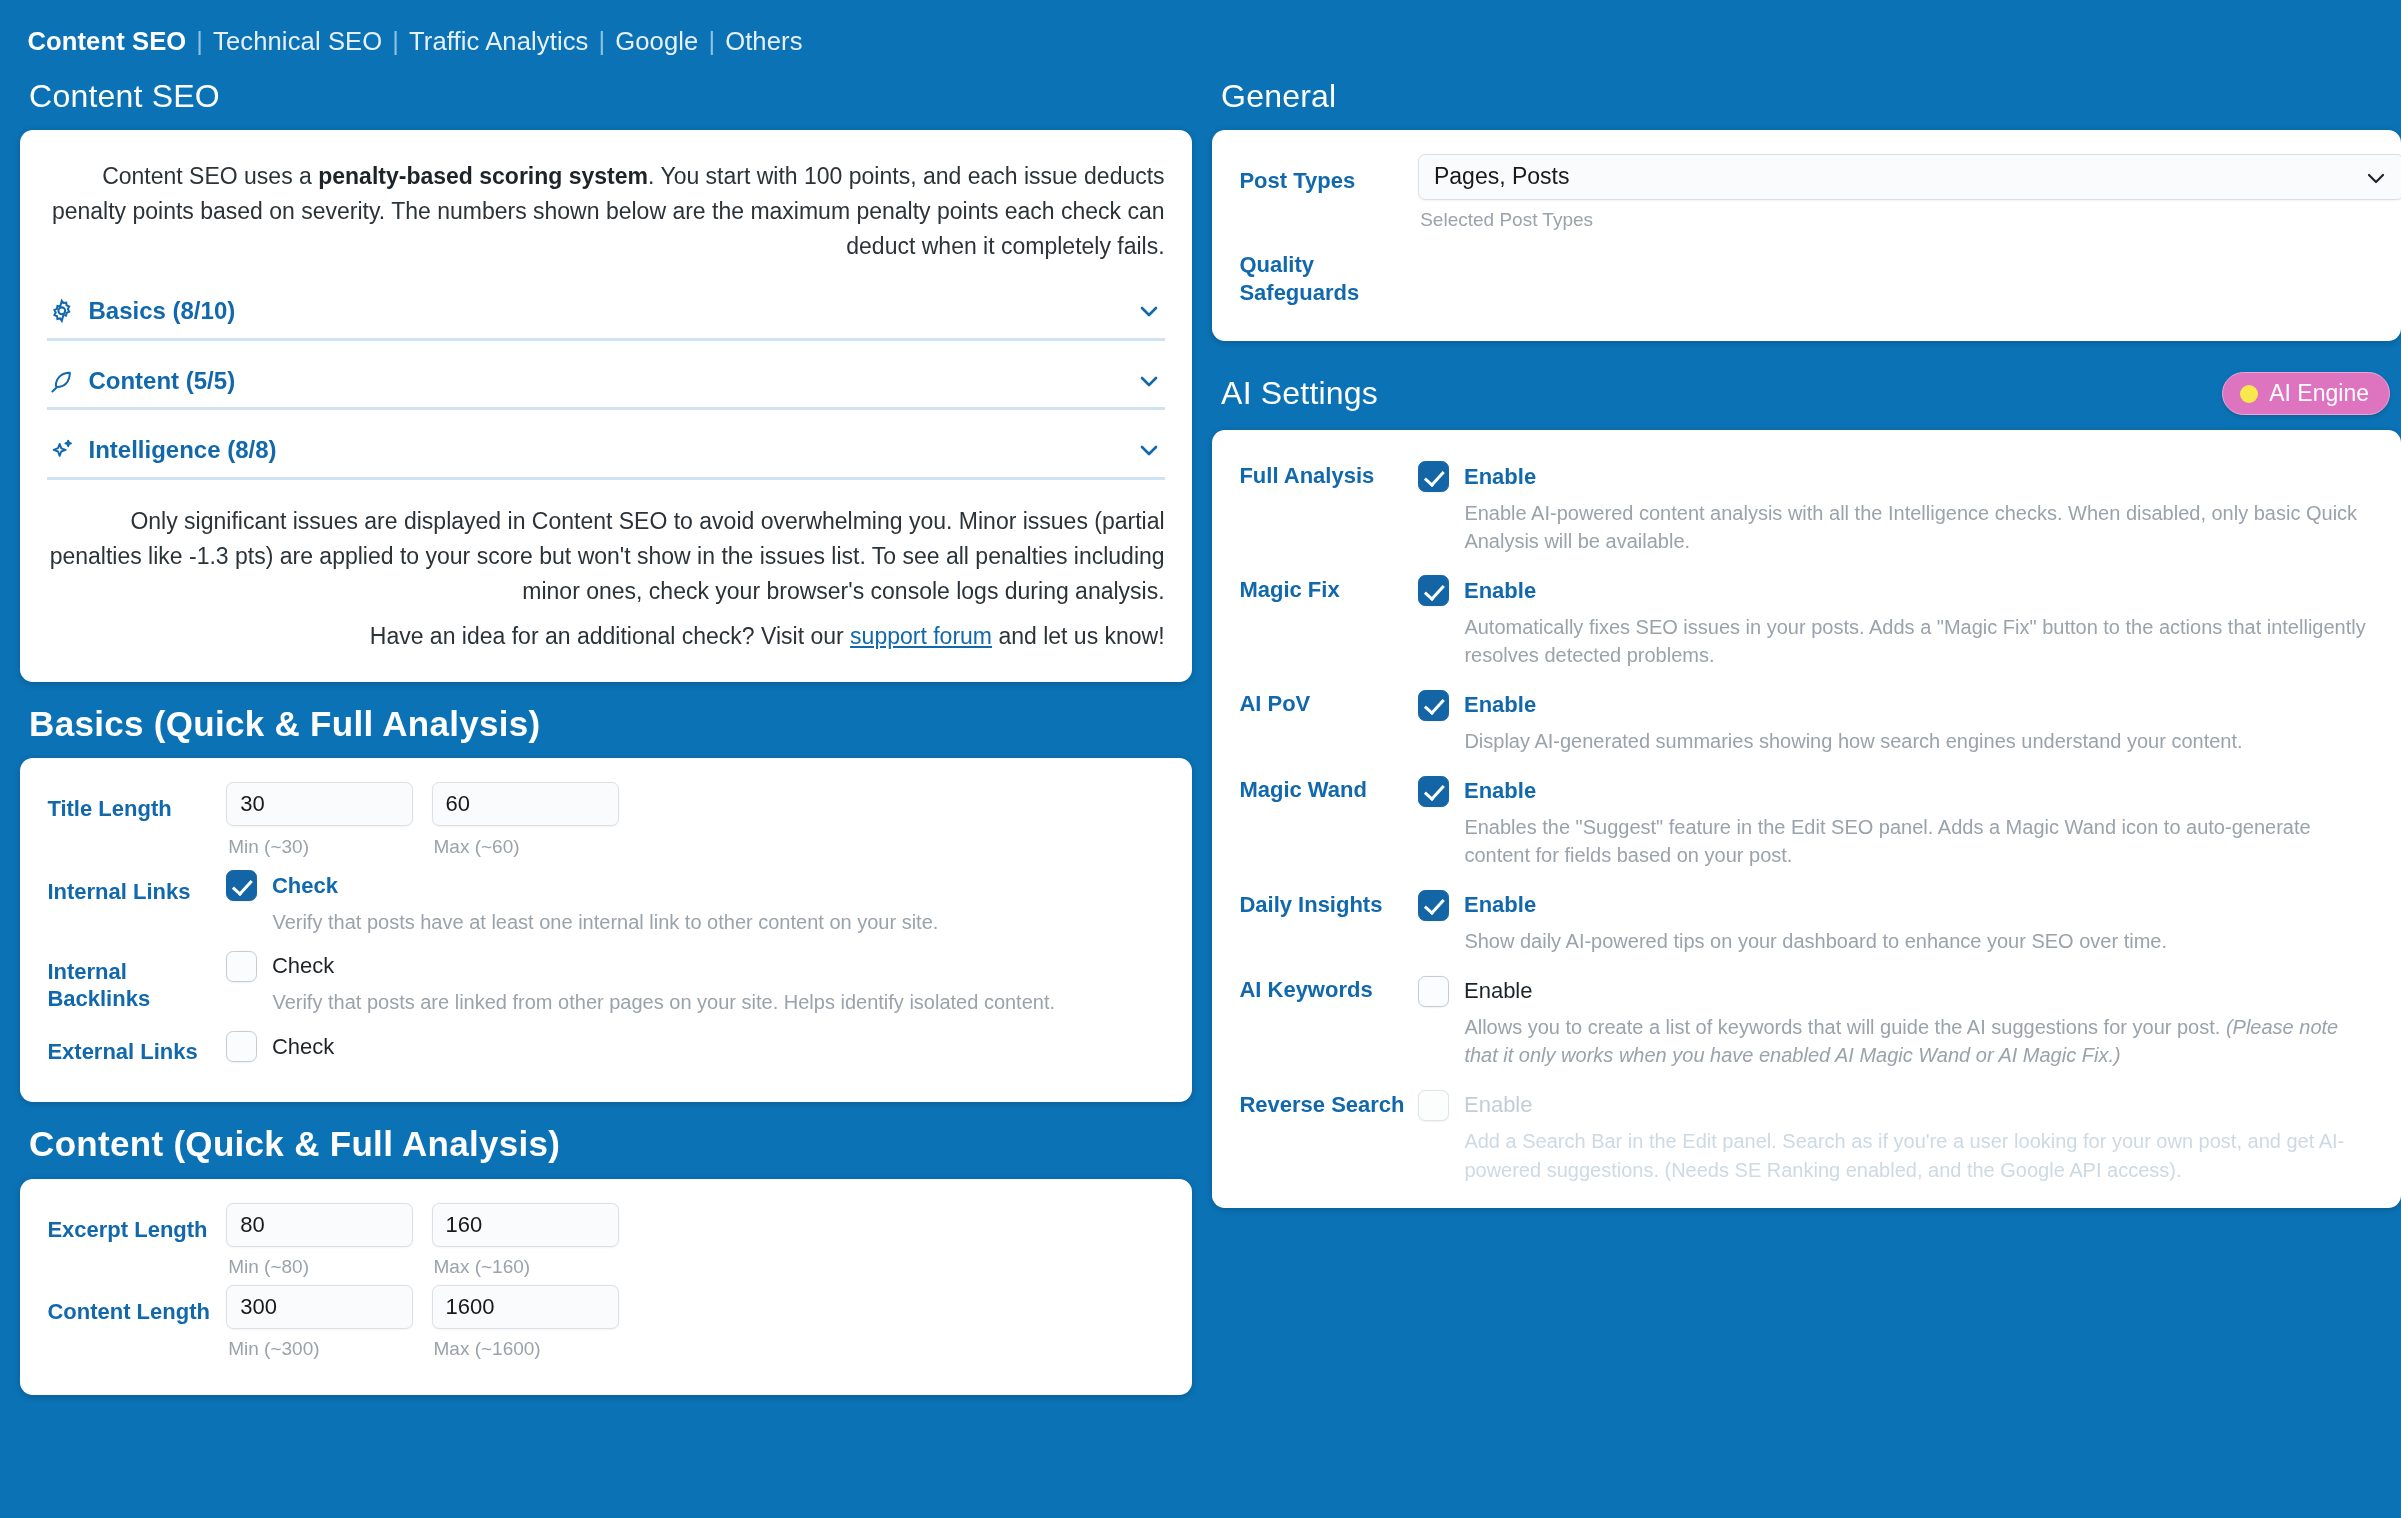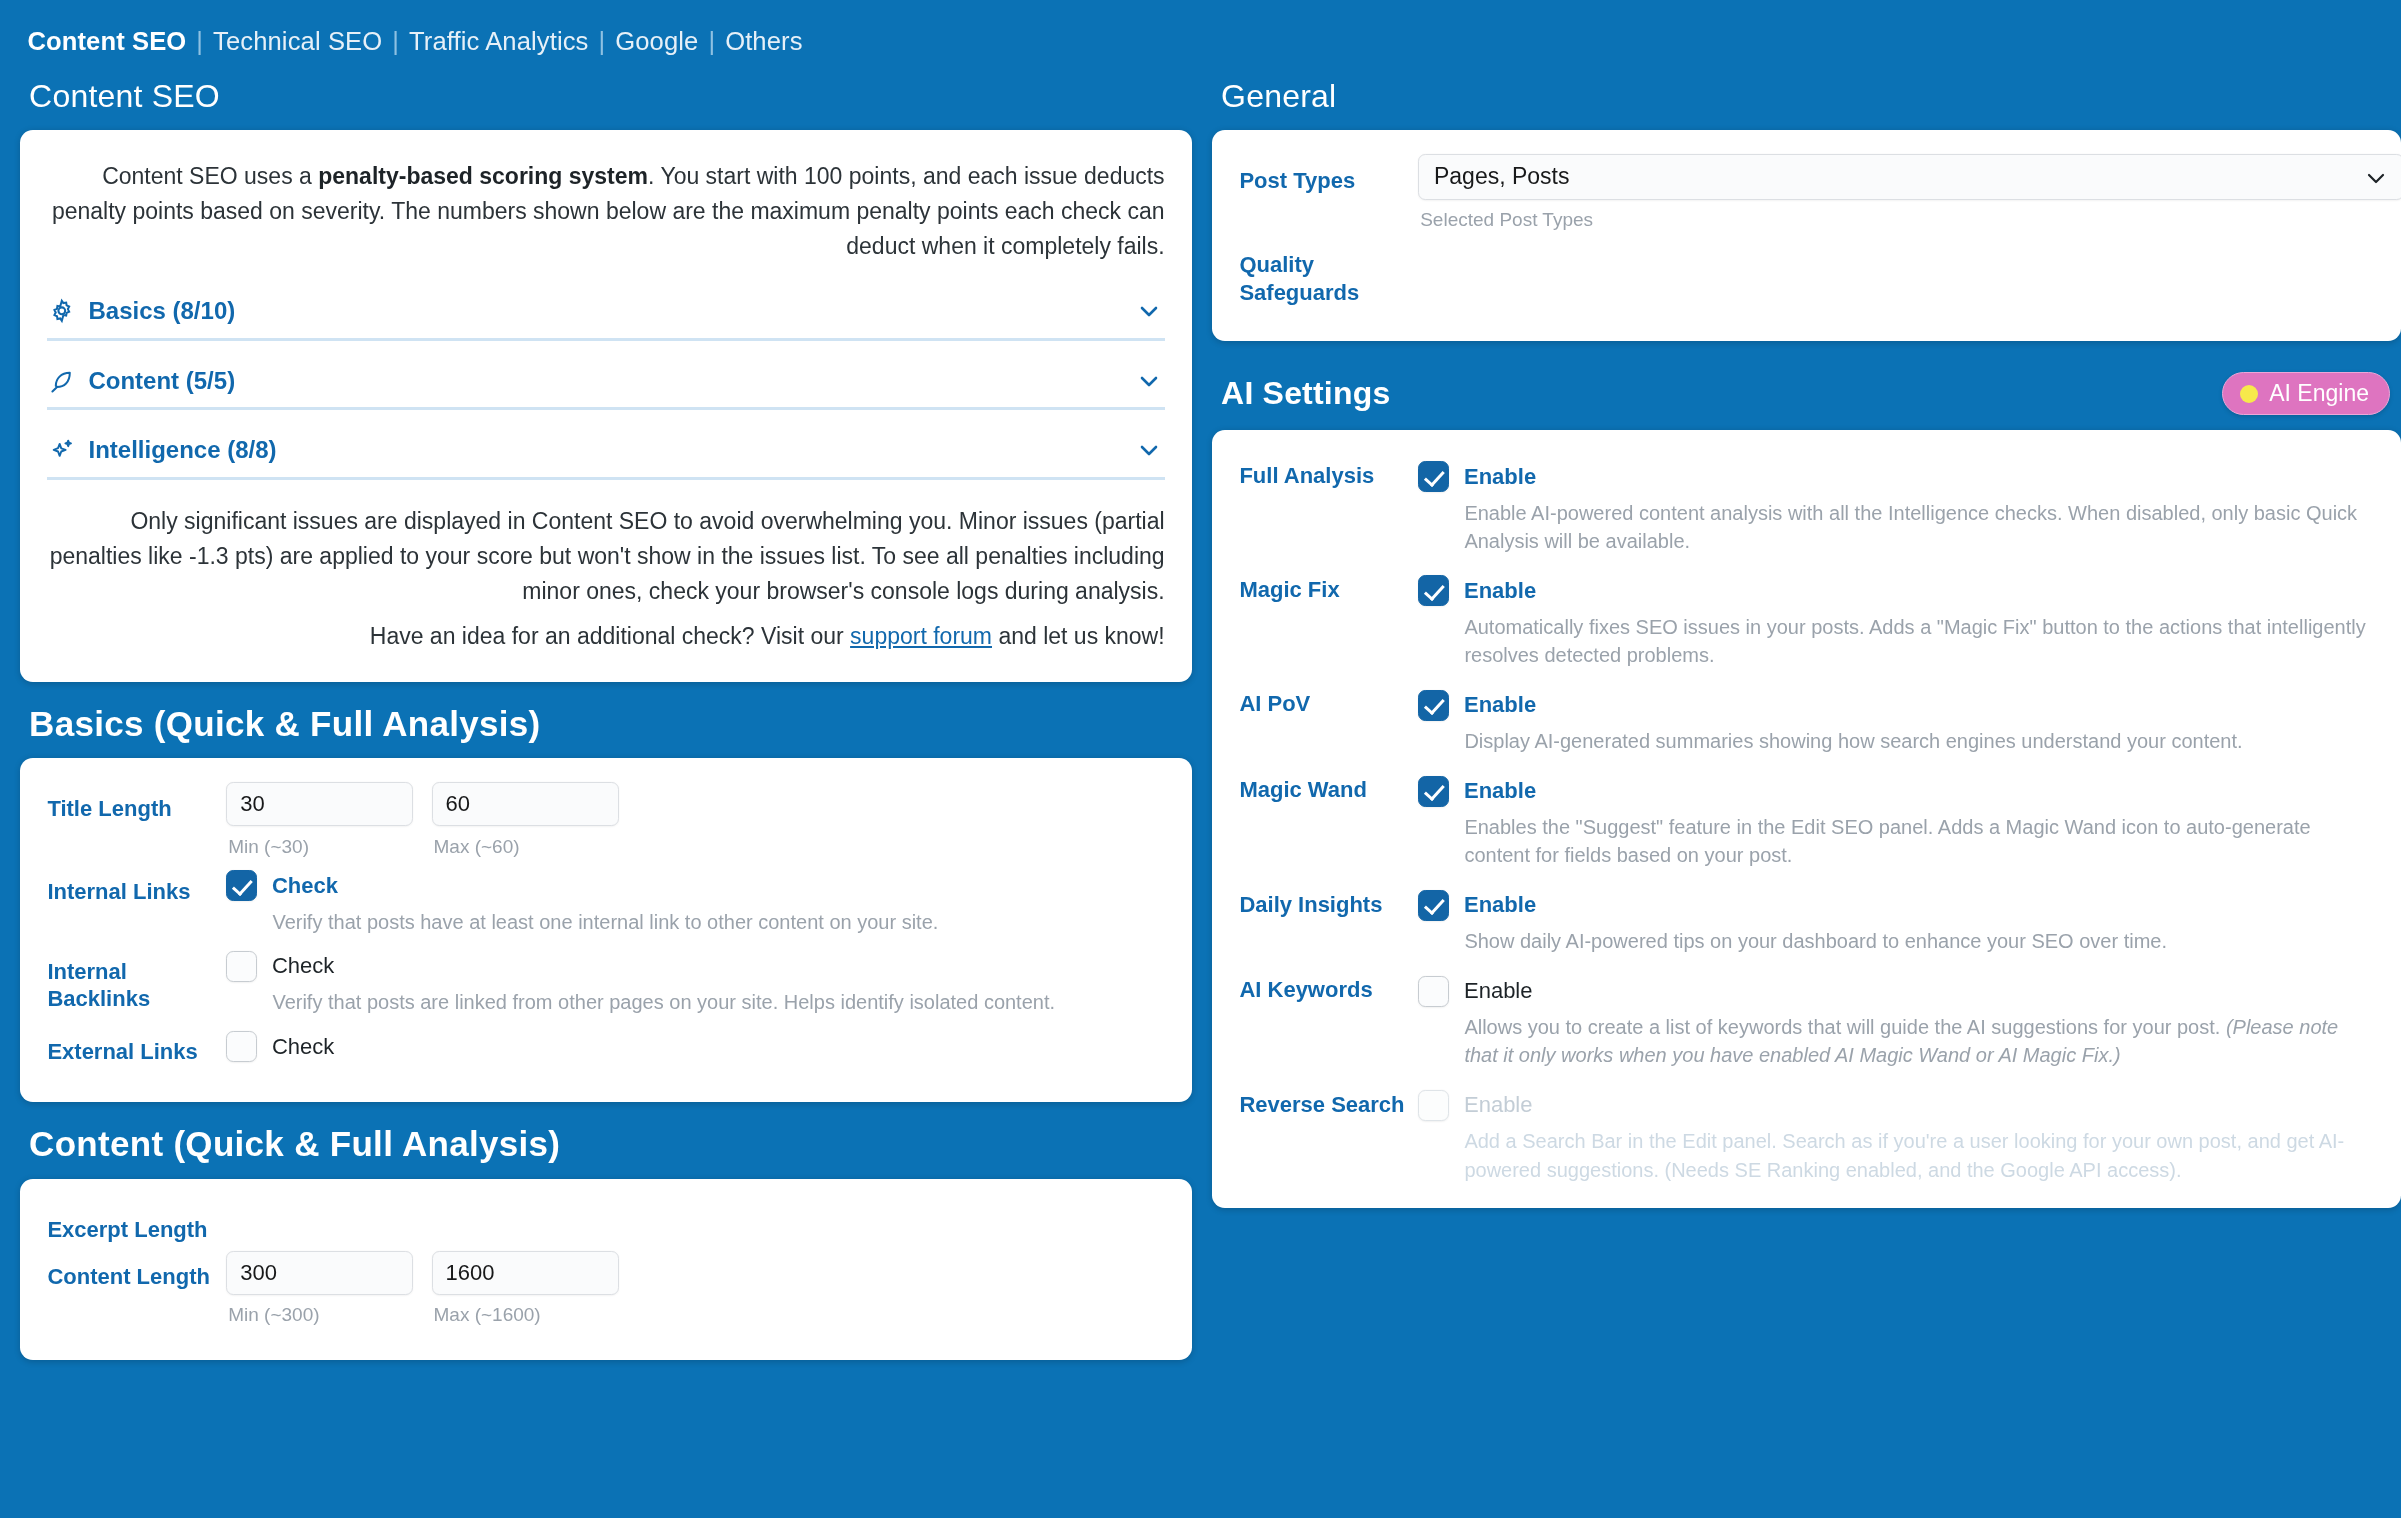--- a/index.html
+++ b/index.html
@@ -44,21 +44,21 @@
     margin: 22px 0 14.6px 9.1px;
     letter-spacing: 0.2px;
   }
   .section-title.big { font-size: 35px; font-weight: bold; letter-spacing: 0.3px; }
   .section-head-row {
     display: flex;
     align-items: center;
     justify-content: space-between;
     margin: 31px 11px 14.6px 9.1px;
   }
-  .section-head-row .section-title { margin: 0; font-weight: bold; }
+  .section-head-row .section-title { margin: 0; }
 
   .card {
     background: #ffffff;
     border-radius: 12.8px;
     box-shadow: 0 1.8px 6.4px rgba(0,0,0,.18);
     padding: 24px 27.4px 27.4px 27.4px;
   }
 
   
   .intro p {
@@ -362,20 +362,32 @@
           </div>
         </div>
       </div>
     </div>
 
     <div class="section-title big">Content (Quick &amp; Full Analysis)</div>
 
     <div class="card">
       <div class="field-row">
         <div class="field-label">Excerpt Length</div>
+        <div class="field-body">
+          <div class="input-pair">
+            <div class="input-wrap">
+              <input class="txt-input" type="text" value="80" style="">
+              <div class="hint">Min (~80)</div>
+            </div>
+            <div class="input-wrap">
+              <input class="txt-input" type="text" value="160" style="">
+              <div class="hint">Max (~160)</div>
+            </div>
+          </div>
+        </div>
       </div>
 
       <div class="field-row">
         <div class="field-label">Content Length</div>
         <div class="field-body">
           <div class="input-pair">
             <div class="input-wrap">
               <input class="txt-input" type="text" value="300" style="">
               <div class="hint">Min (~300)</div>
             </div>

